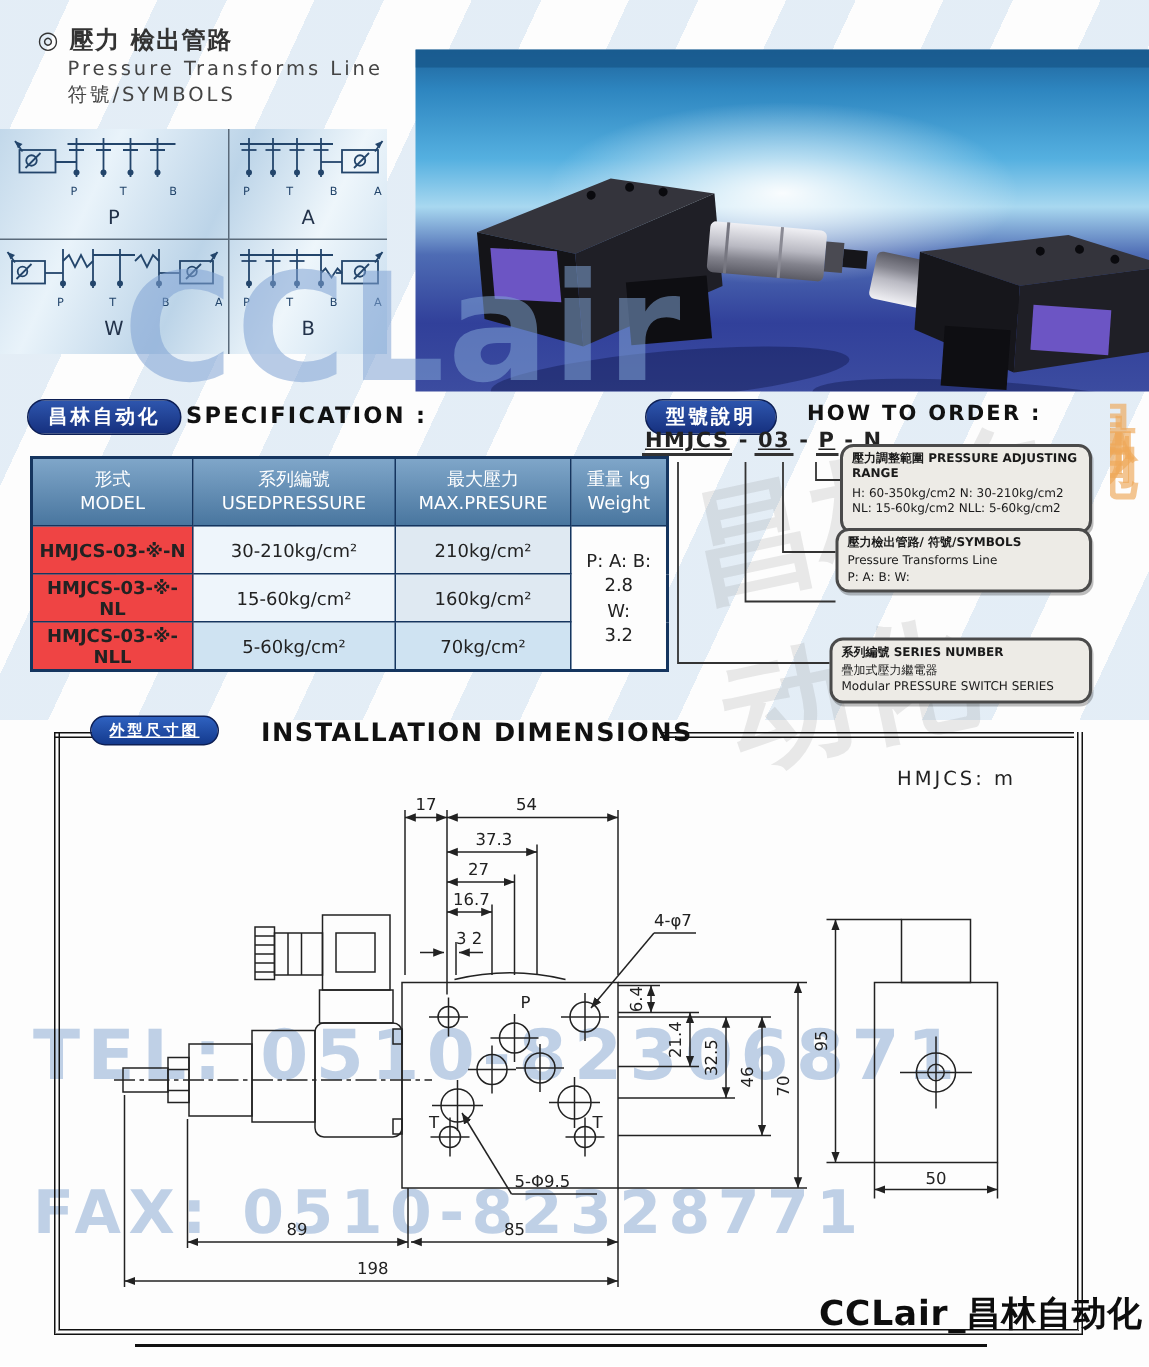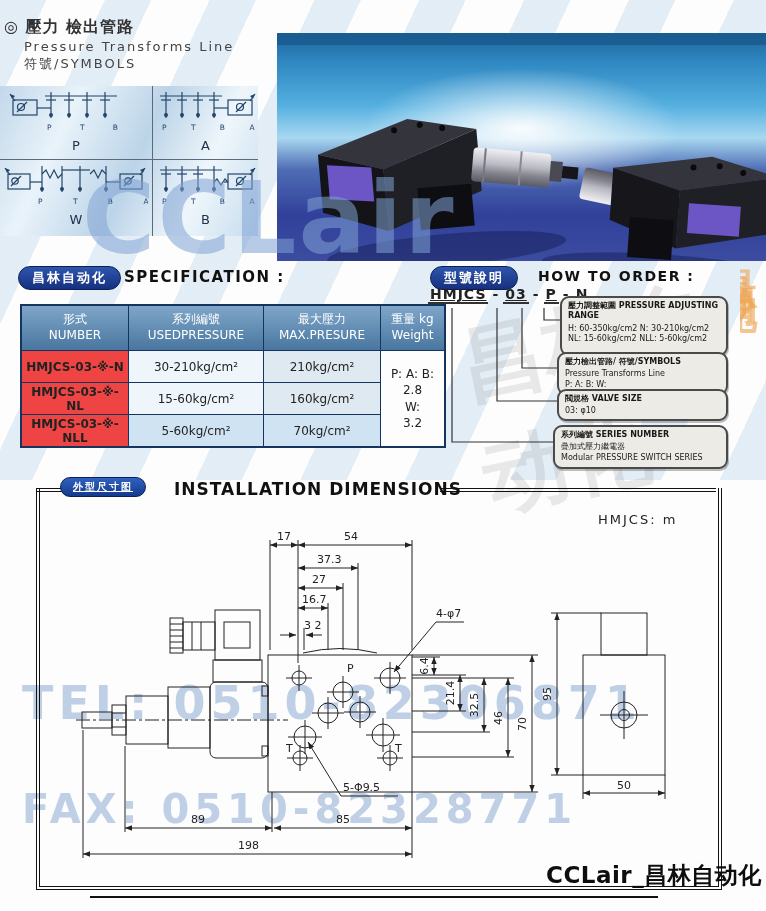--- a/index.html
+++ b/index.html
@@ -3,21 +3,21 @@
 <meta charset="utf-8">
 <style>
   html,body{margin:0;padding:0;background:#fff;}
   #page{position:relative;width:766px;height:911px;overflow:hidden;background:#fdfdfd;
         font-family:"DejaVu Sans","Liberation Sans",sans-serif;color:#222;}
   .abs{position:absolute;}
   
   #streaks{left:0;top:0;width:766px;height:480px;z-index:0;pointer-events:none;
     background:repeating-linear-gradient(115deg, rgba(180,208,233,.35) 0 42px, rgba(255,255,255,0) 42px 95px);}
   
-  #hdr{left:4px;top:16px;z-index:6;line-height:1.35;}
+  #hdr{left:25px;top:16px;z-index:6;line-height:1.35;}
   #hdr .t1{font-size:16px;font-weight:bold;color:#333;letter-spacing:1px;}
   #hdr .t2,#hdr .t3{font-size:13px;color:#444;letter-spacing:2px;margin-left:20px;}
   
   #sym{left:0;top:86px;width:258px;height:150px;z-index:1;
     background:linear-gradient(115deg,#c2d8ea 0%,#e9f3fa 25%,#bcd4e8 52%,#eef6fb 75%,#c6dcee 100%);}
   #symgrid{display:grid;grid-template-columns:153px 105px;grid-template-rows:74px 76px;width:100%;height:100%;}
   .symcell{position:relative;}
   .symcell.l{border-right:1px solid #5a6a7a;}
   .symcell.t{border-bottom:1px solid #5a6a7a;}
   .symcell svg{display:block;margin:4px auto 0 auto;}
@@ -270,21 +270,21 @@
   <div class="abs wm" id="wmVert">昌林自动化</div>
 
   <span class="abs badge" id="specBadge">昌林自动化</span>
   <span class="abs secHead" id="specHead">SPECIFICATION :</span>
 
   <table class="abs" id="specTbl">
     <tbody>
         <tr>
       <th style="width:100px">
         <span>形式</span><br>
-        <span>NUMBER</span>
+        <span>MODEL</span>
       </th>
       <th style="width:128px">
         <span>系列編號</span><br>
         <span>USEDPRESSURE</span>
       </th>
       <th style="width:110px">
         <span>最大壓力</span><br>
         <span>MAX.PRESURE</span>
       </th>
       <th style="width:57px">
@@ -335,24 +335,20 @@
   <div class="abs obox" style="left:560px;top:296px;width:152px;height:50px;">
     <div class="ot">壓力調整範圍  PRESSURE ADJUSTING RANGE</div>
     <div>H: 60-350kg/cm2    N: 30-210kg/cm2</div>
     <div>NL: 15-60kg/cm2   NLL: 5-60kg/cm2</div>
   </div>
   <div class="abs obox" style="left:557px;top:352px;width:155px;height:33px;">
     <div class="ot">壓力檢出管路/  符號/SYMBOLS</div>
     <div>Pressure Transforms Line</div>
     <div>P: A: B: W:</div>
   </div>
-  <div class="abs obox" style="left:557px;top:389px;width:155px;height:22px;">
-    <div class="ot">閥規格  VALVE SIZE</div>
-    <div>03: φ10</div>
-  </div>
   <div class="abs obox" style="left:553px;top:425px;width:159px;height:34px;">
     <div class="ot">系列編號  SERIES NUMBER</div>
     <div>疊加式壓力繼電器</div>
     <div>Modular PRESSURE SWITCH SERIES</div>
   </div>
 
   <div class="abs" id="frame"></div>
   <div class="abs" id="ftl"></div>
   <div class="abs" id="ftr"></div>
   <span class="abs badge" id="dimBadge">外型尺寸图</span>

